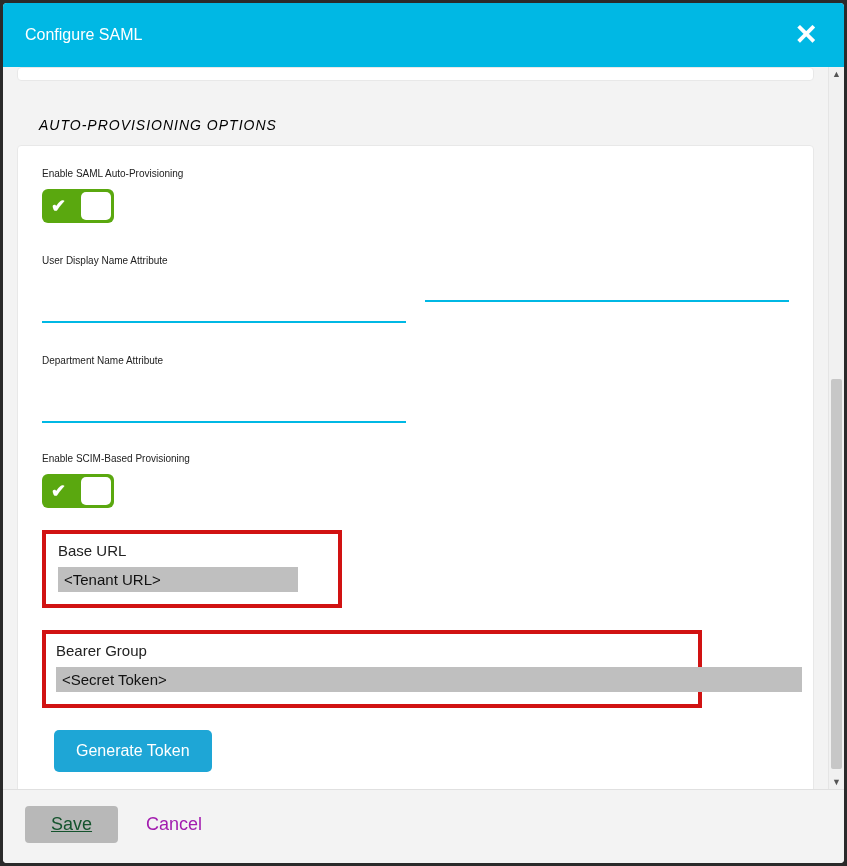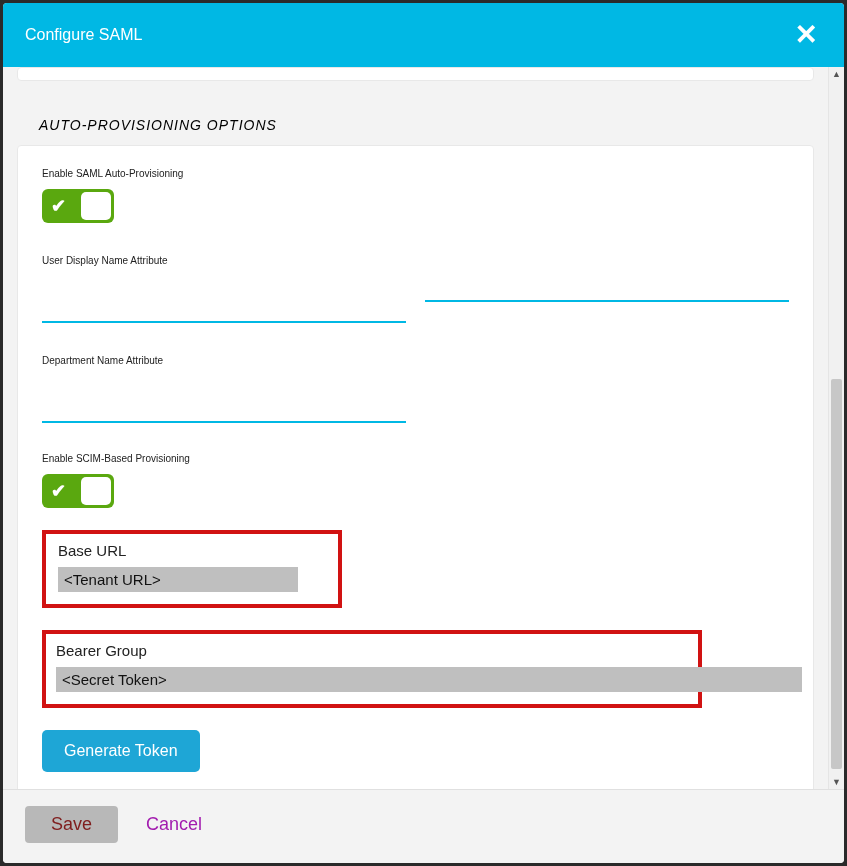--- a/index.html
+++ b/index.html
@@ -190,38 +190,40 @@
 
     .gen-btn {
       margin-top: 22px;
       background: #1ea6d6;
       color: #fff;
       border: none;
       border-radius: 5px;
       font-size: 16px;
       padding: 12px 22px;
       cursor: pointer;
+      margin-left: 12px;
     }
 
     .dialog-footer {
       background: #f3f3f3;
       border-top: 1px solid #e0e0e0;
       padding: 16px 22px 20px 22px;
       display: flex;
       align-items: center;
       gap: 28px;
     }
     .save-btn {
       background: #b8b8b8;
-      color: #7f1d1d;
+      color: #14532d;
       border: none;
       border-radius: 4px;
       font-size: 18px;
       padding: 8px 26px;
       cursor: pointer;
+      text-decoration: underline;
     }
     .cancel-link {
       color: #a21caf;
       font-size: 18px;
       cursor: pointer;
       background: none;
       border: none;
     }
   </style>
 </head>

